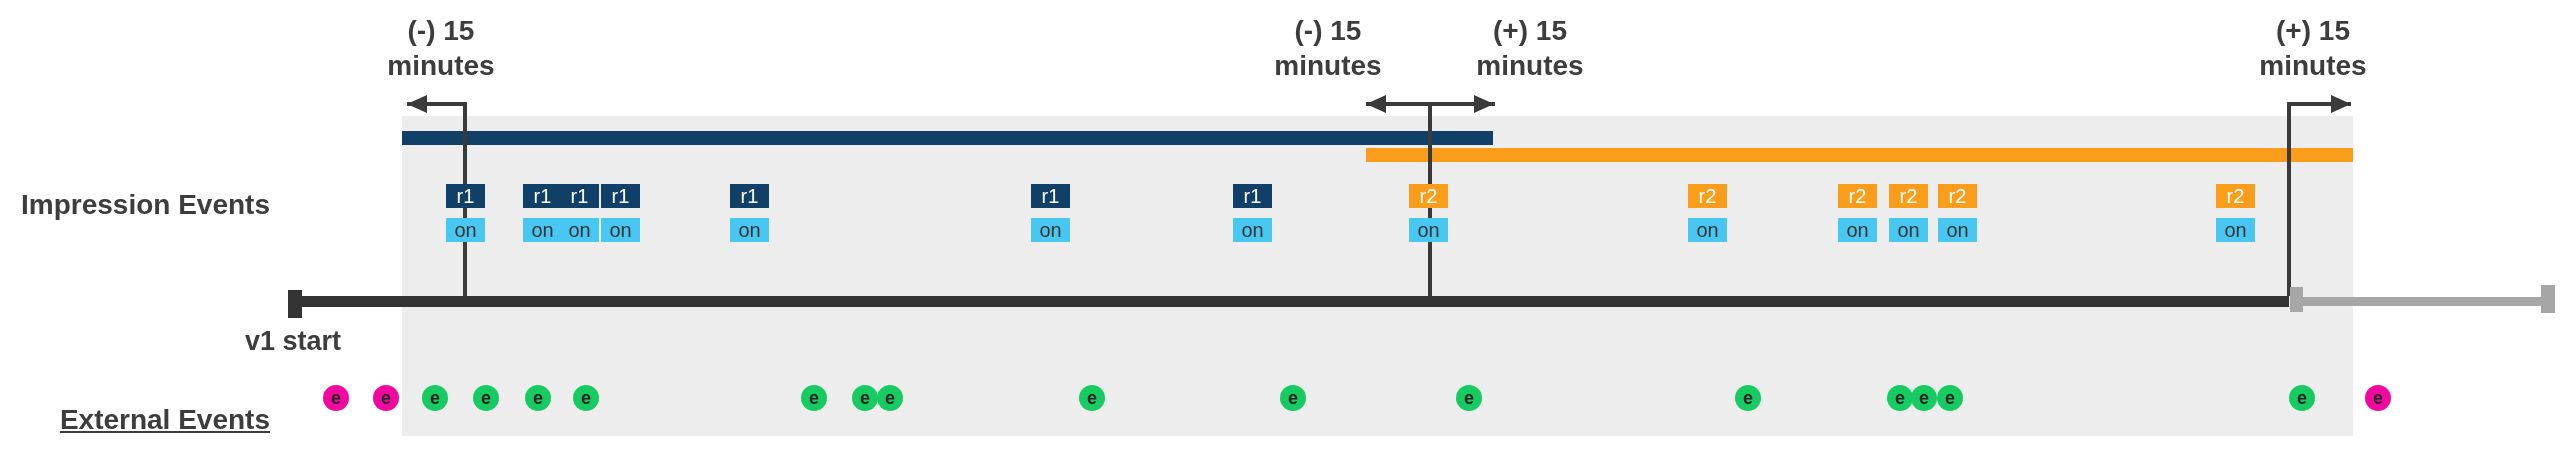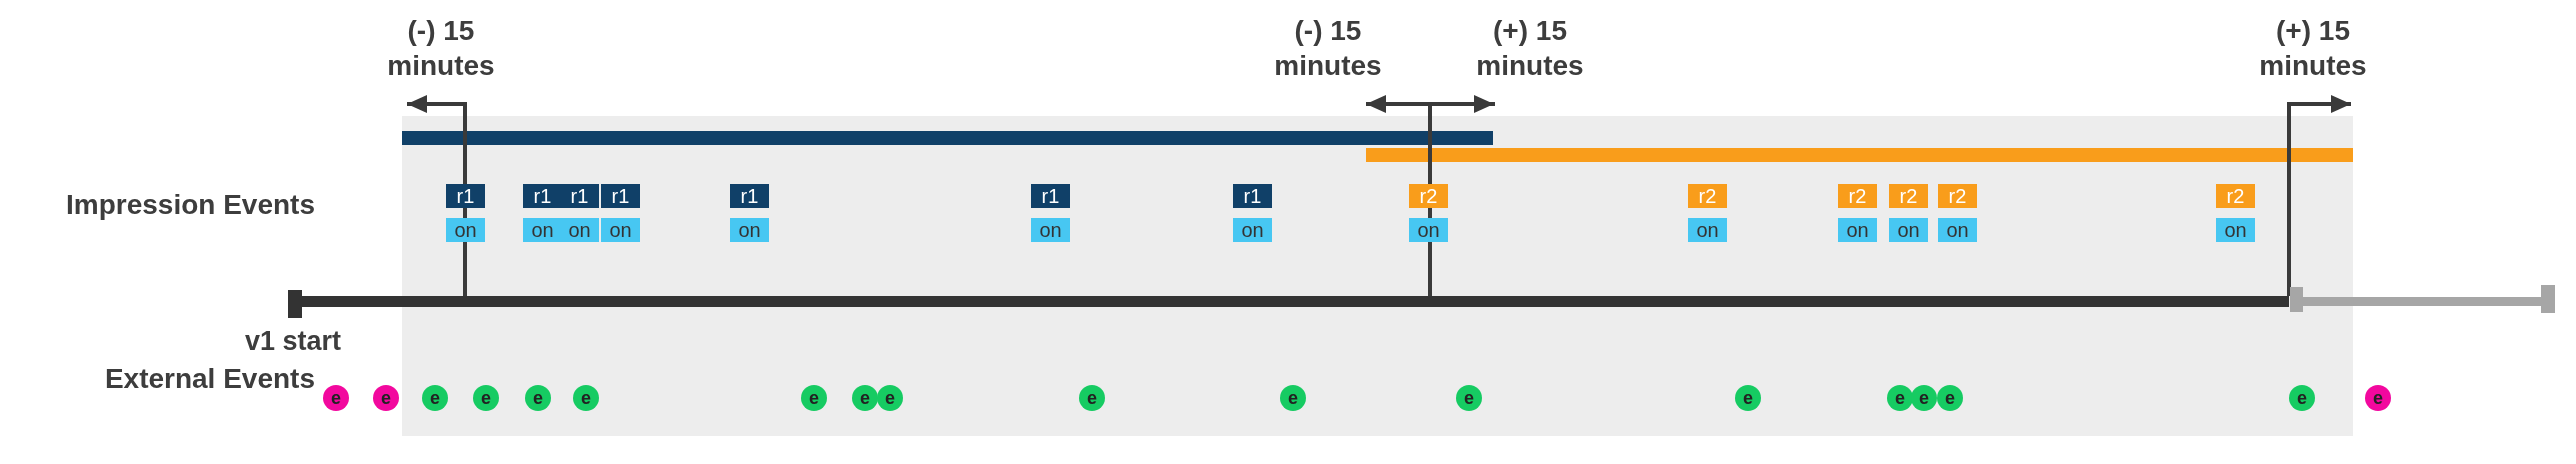--- a/index.html
+++ b/index.html
@@ -7,24 +7,24 @@
     position:relative;width:2576px;height:464px;background:#ffffff;
     font-family:"Liberation Sans",sans-serif;overflow:hidden;
   }
   .abs{position:absolute;}
   .ann-label{
     position:absolute;top:13px;transform:translateX(-50%);
     text-align:center;font-size:28px;font-weight:600;line-height:35px;color:#3D3D3D;white-space:nowrap;
   }
   .row-label{
     position:absolute;left:0;width:270px;text-align:right;
-    font-size:28px;font-weight:600;color:#3D3D3D;white-space:nowrap;margin-left:45px;
+    font-size:28px;font-weight:600;color:#3D3D3D;white-space:nowrap;
   }
   #lbl-imp{top:189px;}
-  #lbl-ext{top:363px;}
+  #lbl-ext{top:404px;text-decoration:underline;}
   .tl-label{
     position:absolute;transform:translateX(-50%);
     font-size:27px;font-weight:600;color:#3D3D3D;white-space:nowrap;
   }
   .ebox{
     position:absolute;width:39px;height:24.4px;line-height:25.4px;text-align:center;
     font-size:20px;font-weight:400;
   }
   .rbox{color:#ffffff;}
   .onbox{color:#333333;}

